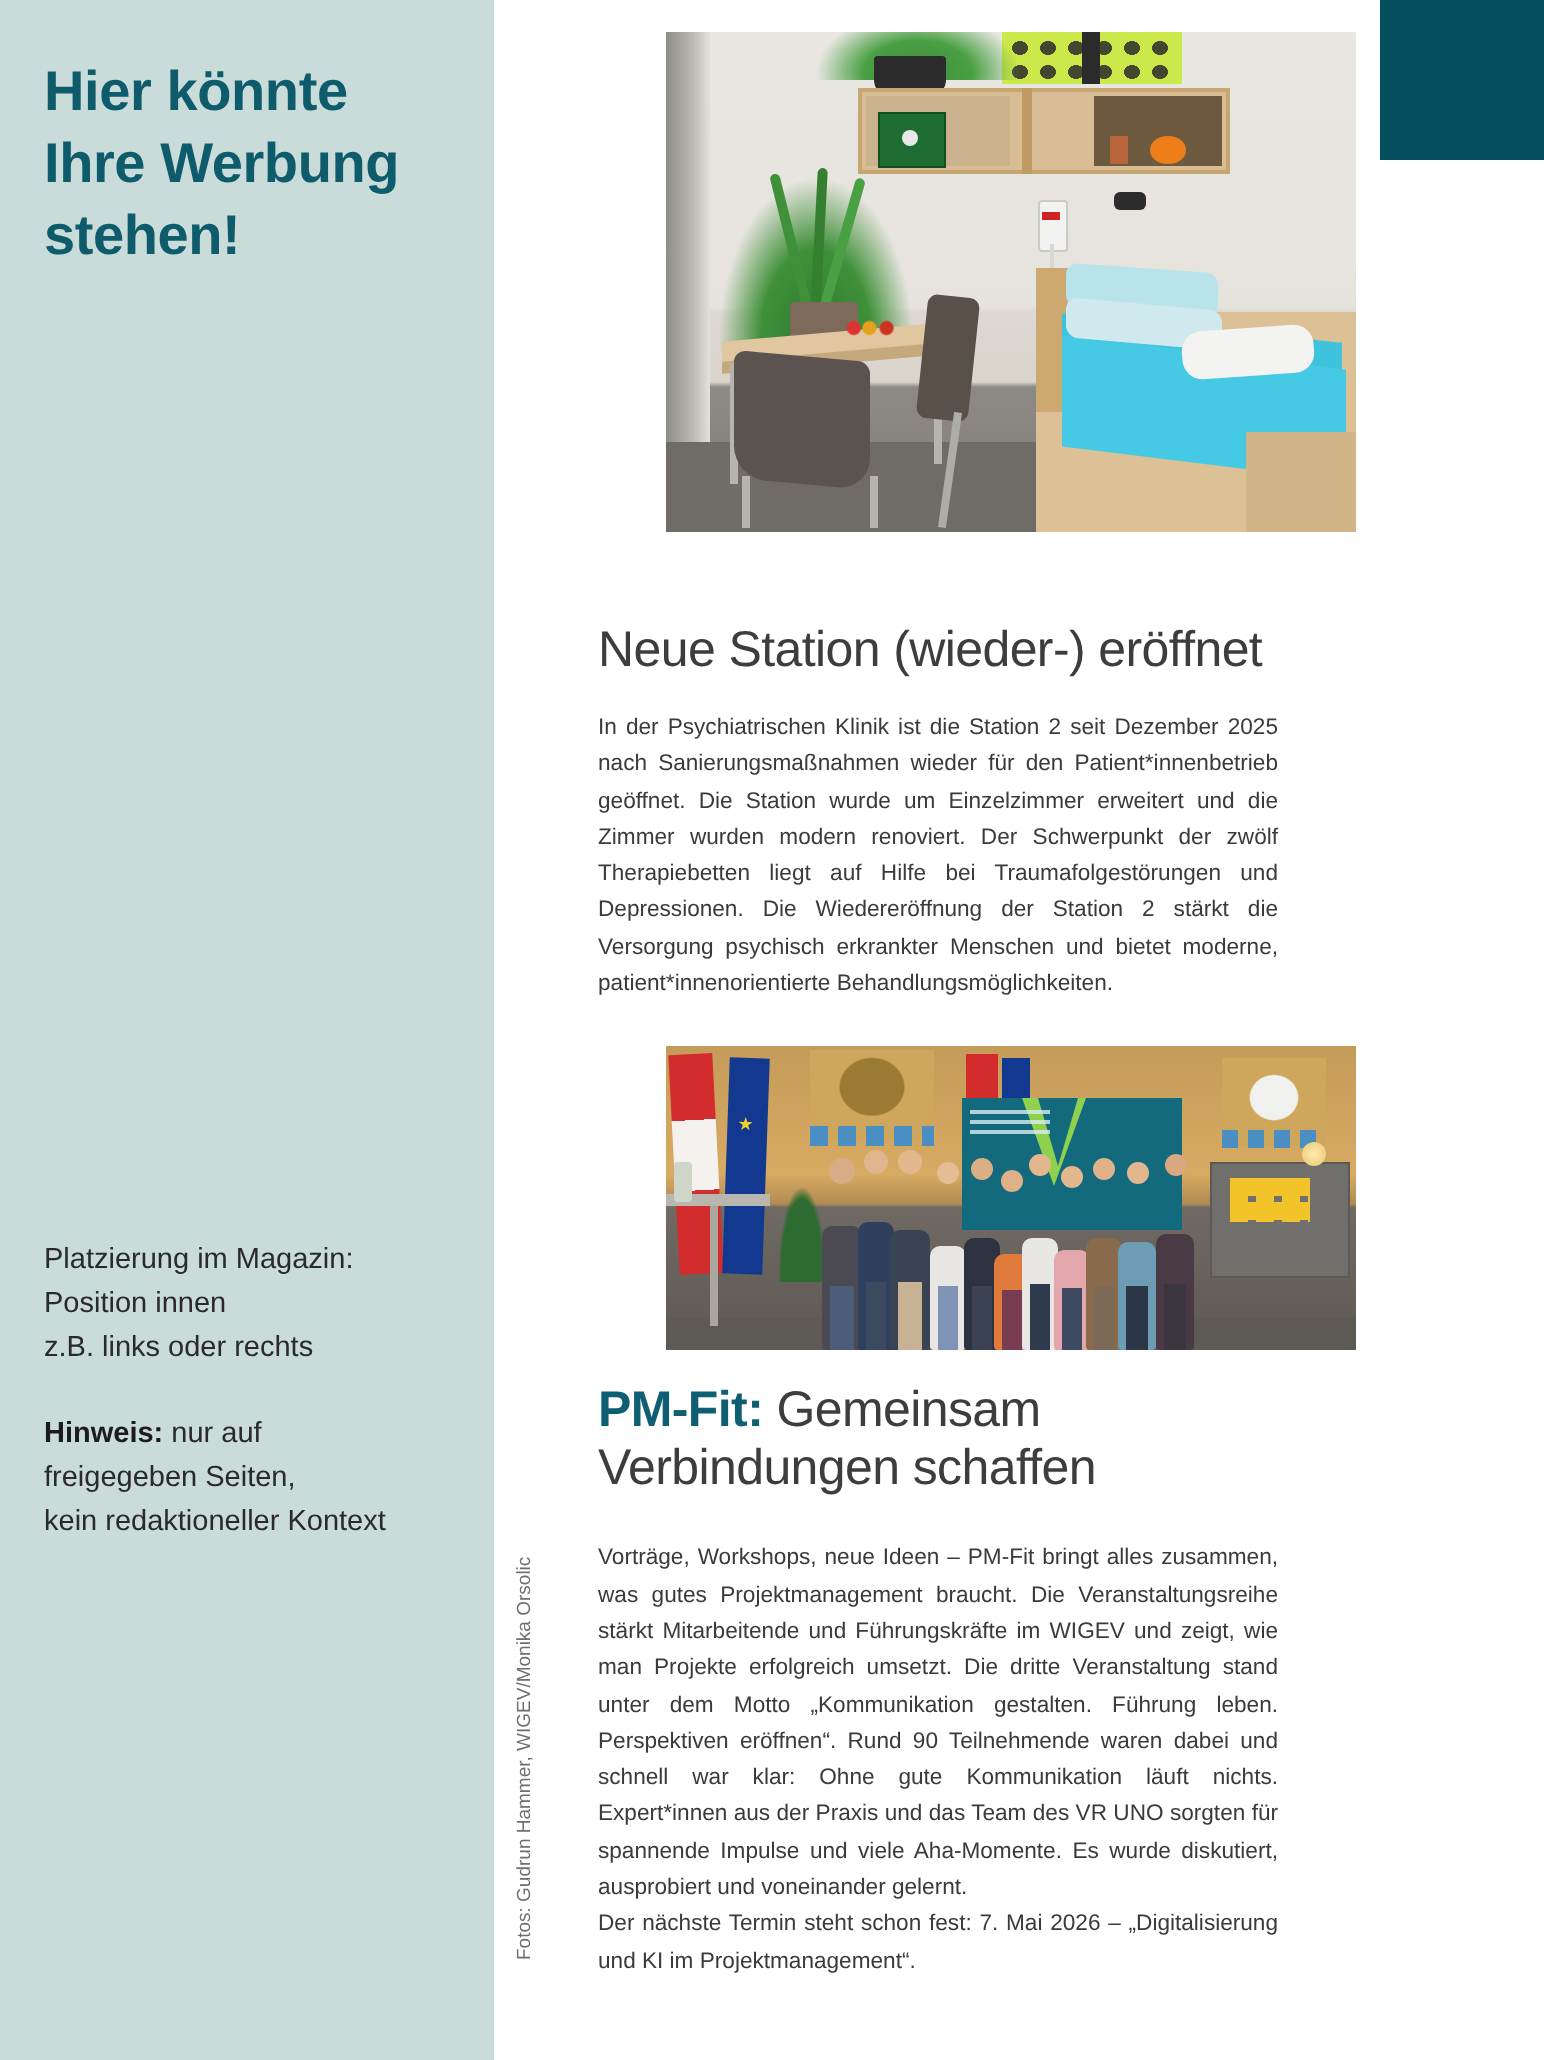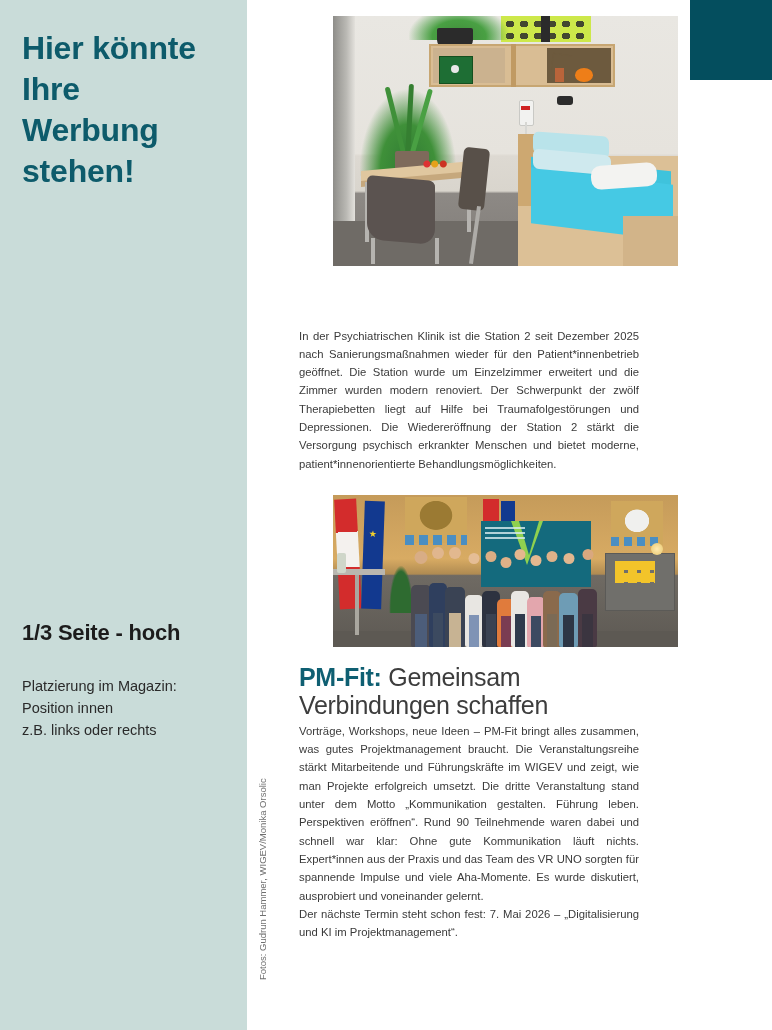--- a/index.html
+++ b/index.html
@@ -22,21 +22,21 @@
     position: absolute;
     left: 0;
     top: 0;
     width: 247px;
     height: 1030px;
     background: #c9dcd9;
     box-sizing: border-box;
     padding: 28px 22px 0 22px;
   }
   .ad-claim {
-    font-size: 32px;
+    font-size: 28px;
     font-weight: bold;
     line-height: 1.28;
     color: #0d5b6b;
     letter-spacing: -0.2px;
     margin: 0;
     white-space: pre-line;
   }
   .ad-lower {
     position: absolute;
     left: 22px;
@@ -232,35 +232,37 @@
     margin: 16px 0 0 6px;
     width: 340px;
     font-size: 11.3px;
     line-height: 1.62;
     color: #3a3a3a;
     text-align: justify;
     white-space: pre-line;
   }
   .article-2 { margin-top: 22px; }
   .article-2 .headline { margin-top: 2px; }
-  .article-2 .article-body { margin-top: 2px; }
+  .article-2 .article-body { margin-top: 22px; }
 </style>
 </head>
 <body>
 
 <aside class="ad-sidebar">
   <p class="ad-claim">Hier könnte
 Ihre Werbung
 stehen!</p>
 
   <div class="ad-lower">
-    <h2 class="ad-format-title">1/3 Seite - hoch</h2>
     <p class="ad-spec-block">Platzierung im Magazin:
 Position innen
 z.B. links oder rechts</p>
+    <p class="ad-note"><b>Hinweis:</b><span class="note-body"> nur auf
+freigegeben Seiten,
+kein redaktioneller Kontext</span></p>
   </div>
 </aside>
 
 <div class="corner-block"></div>
 
 <div class="credit-rot">Fotos: Gudrun Hammer, WIGEV/Monika Orsolic</div>
 
 <main class="content-col">
 
   <article>
@@ -302,21 +304,21 @@
       <span class="rm-desk2"></span>
       <span class="rm-fruit"></span>
       <span class="rm-desk-leg1"></span>
       <span class="rm-desk-leg2"></span>
       <span class="rm-chair2"></span>
       <span class="rm-chair2leg"></span>
       <span class="rm-chair1"></span>
       <span class="rm-chair1leg"></span>
     </figure>
 
-    <h1 class="headline"><br></h1>
+    <h1 class="headline"><br><span>Neue Station (wieder-) eröffnet</span></h1>
 
     <p class="article-body">In der Psychiatrischen Klinik ist die Station 2 seit Dezember 2025 nach Sanierungsmaßnahmen wieder für den Patient*innenbetrieb geöffnet. Die Station wurde um Einzelzimmer erweitert und die Zimmer wurden modern renoviert. Der Schwerpunkt der zwölf Therapiebetten liegt auf Hilfe bei Traumafolgestörungen und Depressionen. Die Wiedereröffnung der Station 2 stärkt die Versorgung psychisch erkrankter Menschen und bietet moderne, patient*innenorientierte Behandlungsmöglichkeiten.</p>
   </article>
 
   <article class="article-2">
     <figure class="article-photo photo-group">
       <span class="gp-bg"></span>
       <span class="gp-crest"></span>
       <span class="gp-crest2"></span>
       <span class="gp-flag-at1"></span>

